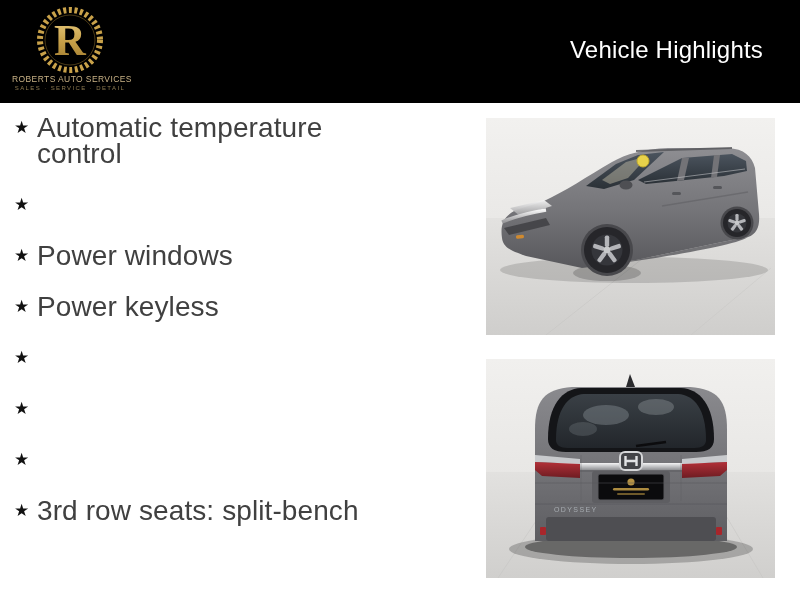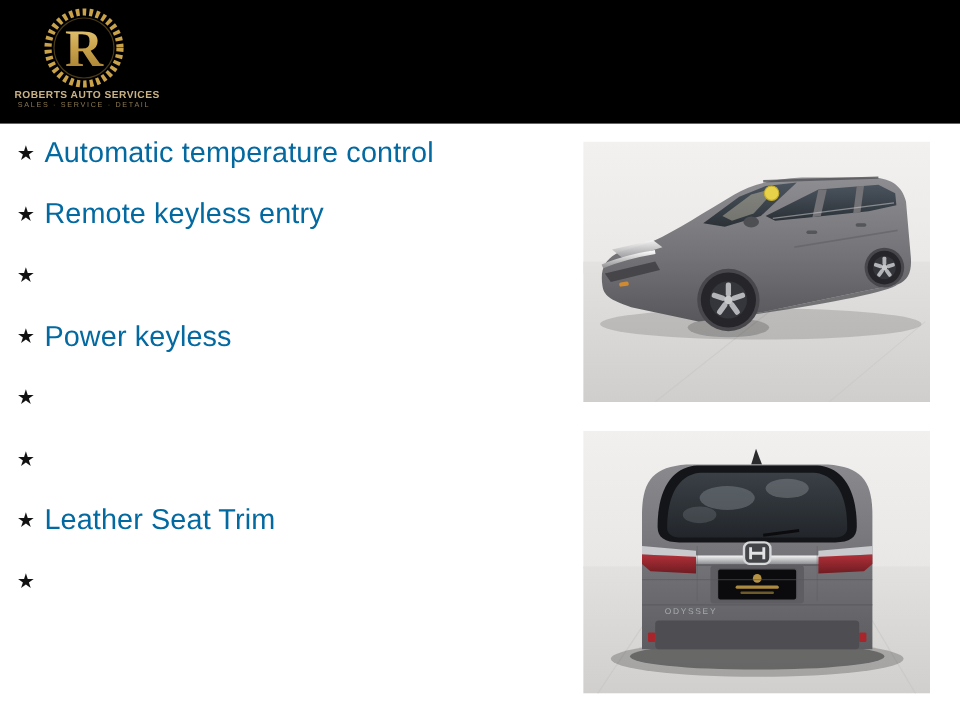--- a/index.html
+++ b/index.html
@@ -4,37 +4,37 @@
 <style>
   html,body{margin:0;padding:0;background:#ffffff;}
   .page{
     position:relative;width:800px;height:600px;overflow:hidden;
     background:#ffffff;font-family:"Liberation Sans",sans-serif;
   }
   
   .header{position:absolute;left:0;top:0;width:800px;height:103px;background:#000000;}
   .logo{position:absolute;left:12px;top:4px;width:116px;text-align:center;}
   .logo svg{display:block;margin:0 auto;}
-  .logo-name{font-size:8.5px;letter-spacing:.4px;color:#c9b286;font-weight:bold;margin-top:-2px;white-space:nowrap;}
+  .logo-name{font-size:8.5px;letter-spacing:.4px;color:#c9b286;font-weight:normal;margin-top:-2px;white-space:nowrap;}
   .logo-tagline{font-size:6px;letter-spacing:1.4px;color:#8d7a50;margin-top:1px;white-space:nowrap;}
   .page-title{
     position:absolute;right:37px;top:36px;margin:0;
     color:#ffffff;font-size:24px;font-weight:500;letter-spacing:.2px;
   }
   
   .features{
     position:absolute;left:12px;top:109px;width:430px;
     list-style:none;margin:0;padding:6px 0 0 0;
   }
   .features li{display:flex;align-items:flex-start;margin-bottom:25px;}
   .star{
     flex:0 0 23px;font-size:17px;line-height:26px;color:#111111;text-align:left;padding-left:2px;
   }
   .ftext{
-    width:372px;font-size:24px;line-height:26px;color:#0369a1;letter-spacing:.1px;
+    width:372px;font-size:28px;line-height:26px;color:#404040;letter-spacing:.1px;
   }
   
   .photo{position:absolute;margin:0;padding:0;}
   .photo svg{display:block;}
   .photo-top{left:486px;top:118px;width:289px;height:217px;}
   .photo-bottom{left:486px;top:359px;width:289px;height:219px;}
 </style>
 </head>
 <body>
 
@@ -50,50 +50,51 @@
             <stop offset="1" stop-color="#9b772c"></stop>
           </linearGradient>
         </defs>
         <circle cx="48" cy="36" r="30" fill="none" stroke="#c9a24a" stroke-width="6" stroke-dasharray="3 2.6"></circle>
         <circle cx="48" cy="36" r="25" fill="none" stroke="#7a5f26" stroke-width="1" opacity="0.6"></circle>
         <text x="48" y="51" text-anchor="middle" font-family="Liberation Serif, serif" font-size="44" font-weight="bold" fill="url(#gold)">R</text>
       </svg>
       <div class="logo-name">ROBERTS AUTO SERVICES</div>
       <div class="logo-tagline">SALES · SERVICE · DETAIL</div>
     </div>
+    <h1 class="page-title">Vehicle Highlights</h1>
   </div>
 
   <ul class="features">
     <li>
         <span class="star">★</span>
         <span class="ftext">Automatic temperature control</span>
       </li>
     <li>
         <span class="star">★</span>
-        <span class="ftext">Remote keyless entry</span>
-      </li>
-    <li>
-        <span class="star">★</span>
+      </li>
+    <li>
+        <span class="star">★</span>
+        <span class="ftext">Power windows</span>
       </li>
     <li>
         <span class="star">★</span>
         <span class="ftext">Power keyless</span>
       </li>
     <li>
         <span class="star">★</span>
       </li>
     <li>
         <span class="star">★</span>
       </li>
     <li>
         <span class="star">★</span>
-        <span class="ftext">Leather Seat Trim</span>
-      </li>
-    <li>
-        <span class="star">★</span>
+      </li>
+    <li>
+        <span class="star">★</span>
+        <span class="ftext">3rd row seats: split-bench</span>
       </li>
   </ul>
 
   <figure class="photo photo-top">
     <svg width="289" height="217" viewBox="0 0 289 217">
       <defs>
         <linearGradient id="wall1" x1="0" y1="0" x2="0" y2="1">
           <stop offset="0" stop-color="#f2f1ef"></stop>
             <stop offset="1" stop-color="#e9e8e6"></stop>
         </linearGradient>

